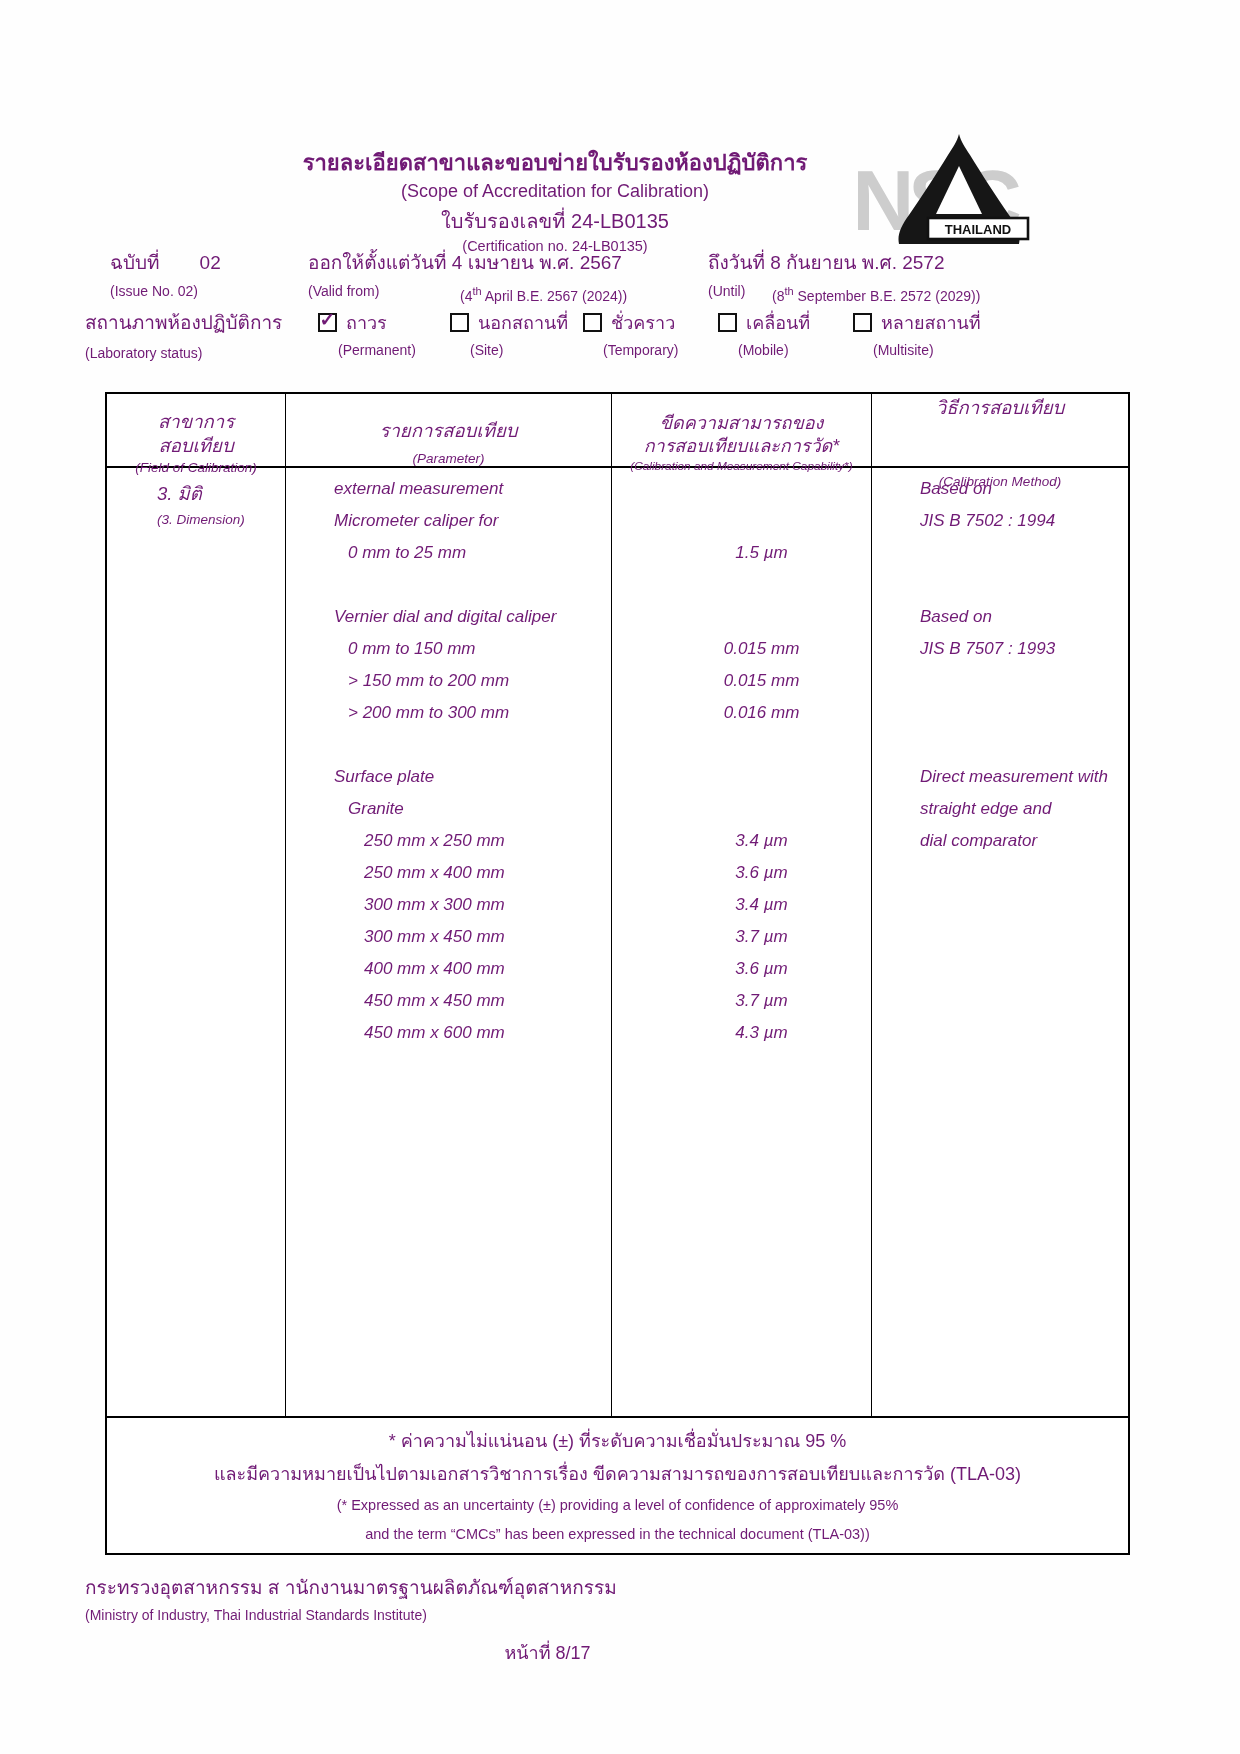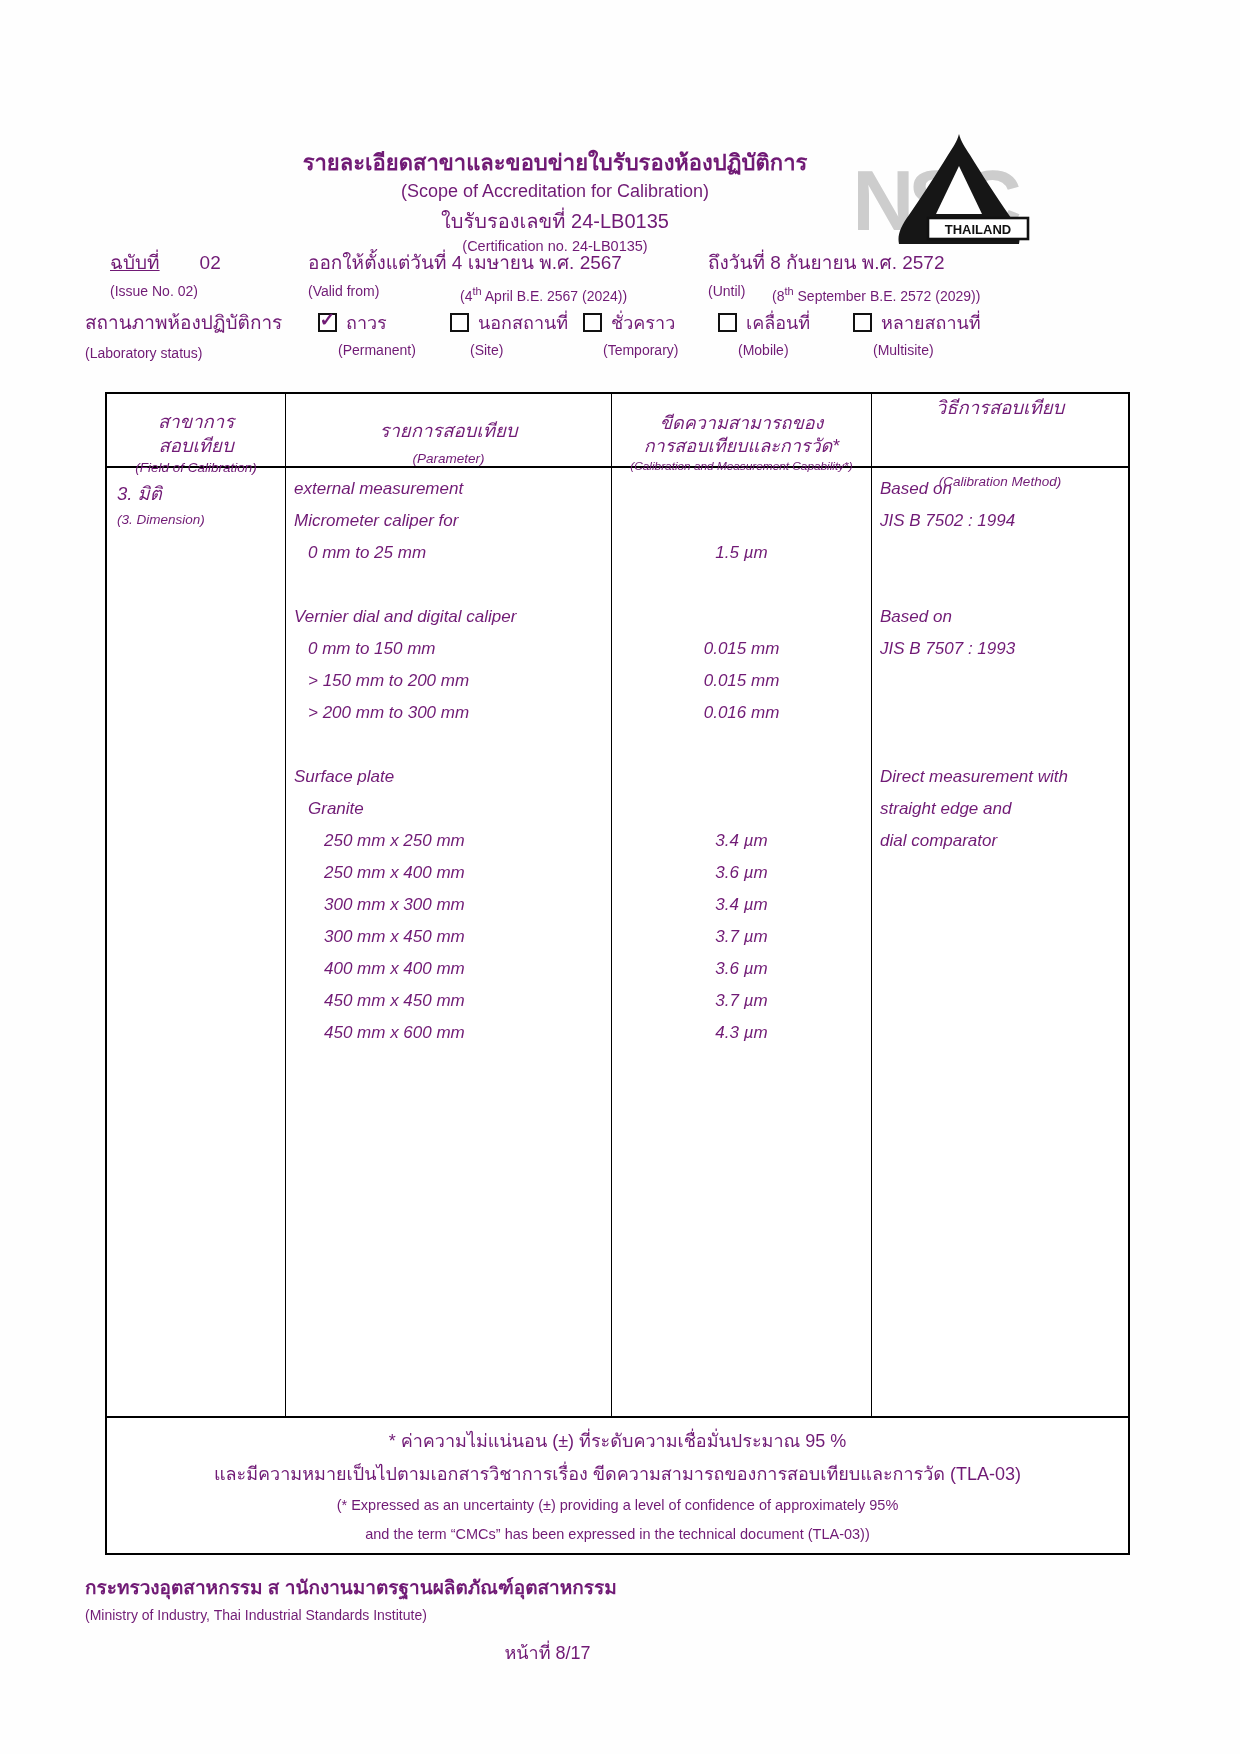--- a/index.html
+++ b/index.html
@@ -38,34 +38,34 @@
   .thead>div,.tbody>div{border-right:1.6px solid #000;font-style:italic;}
   .thead>div:last-child,.tbody>div:last-child{border-right:none;gap:23px;}
   .thead{border-bottom:2px solid #000;height:72px;}
   .hcell{display:flex;flex-direction:column;justify-content:center;text-align:center;padding:2px 2px;box-sizing:border-box;}
   .h-th{font-size:18.5px;line-height:24px;}
   .h-th2{font-size:18px;line-height:23px;}
   .h-en{font-size:13.5px;line-height:19px;}
   .h-en-sm{font-size:11.8px;line-height:17px;}
   .hcell .gap{height:6px;}
   .tbody{height:948px;}
-  .tcol{padding-top:5px;box-sizing:border-box;overflow:hidden;}
+  .tcol{padding-top:5px;box-sizing:border-box;overflow:hidden;padding-left:40px;}
   .line{height:32px;line-height:32px;font-size:17px;white-space:nowrap;}
   .tcol3 .line{text-align:center;}
   .tcol4 .line{padding-left:8px;}
   .ind0{padding-left:8px;}
   .ind1{padding-left:22px;}
   .ind2{padding-left:38px;}
   .field-th{font-size:18.5px;line-height:30px;padding-left:10px;padding-top:6px;}
   .field-en{font-size:13.5px;line-height:22px;padding-left:10px;}
   .tfoot{border-top:2.6px solid #000;height:128px;text-align:center;padding-top:7px;box-sizing:content-box;}
   .fn-th{font-size:18px;line-height:33px;white-space:nowrap;}
   .fn-en{font-size:14.5px;line-height:29px;white-space:nowrap;}
   
-  .footer-th{font-size:19px;font-weight:bold;}
+  .footer-th{font-size:19px;}
   .footer-en{font-size:14px;}
   .page-no{left:0;top:1638px;width:1095px;text-align:center;font-size:18px;}
 </style>
 </head>
 <body>
 
 <div class="page">
 
   <div class="abs hdr-block">
     <div class="hdr-title">รายละเอียดสาขาและขอบข่ายใบรับรองห้องปฏิบัติการ</div>
@@ -77,21 +77,21 @@
   <div class="abs logo">
     <svg width="198" height="128" viewBox="0 0 198 128">
       <text x="78" y="100" text-anchor="middle" font-size="86" font-weight="bold" fill="#bdbdbd" opacity="0.75" font-family="Liberation Sans, sans-serif" letter-spacing="-6">NSC</text>
       <path d="M103,4 C101,12 97,17 92,25 C81,43 66,66 53,85 C45,96 41,105 43,114 L163,114 C165,105 161,96 153,85 C140,66 125,43 114,25 C109,17 105,12 103,4 Z" fill="#161616"></path>
       <path d="M103,36 L126,84 L80,84 Z" fill="#ffffff"></path>
       <rect x="72" y="88" width="100" height="21" fill="#ffffff" stroke="#111" stroke-width="2.6"></rect>
       <text x="122" y="104" text-anchor="middle" font-size="13" font-weight="bold" fill="#111" font-family="Liberation Sans, sans-serif">THAILAND</text>
     </svg>
   </div>
 
-  <div class="abs th-line" style="left:110px;top:250px;text-decoration:underline;">
+  <div class="abs th-line" style="left:110px;top:250px;">
     <span>ฉบับที่</span><span class="issue-no">02</span>
   </div>
   <div class="abs en-line" style="left:110px;top:282px;">(Issue No. 02)</div>
 
   <div class="abs th-line" style="left:308px;top:250px;">ออกให้ตั้งแต่วันที่ 4 เมษายน พ.ศ. 2567</div>
   <div class="abs en-line" style="left:308px;top:282px;">(Valid from)</div>
   <div class="abs en-line" style="left:460px;top:282px;">
     <span>(4</span><sup>th</sup><span> April B.E. 2567 (2024))</span>
   </div>
 

